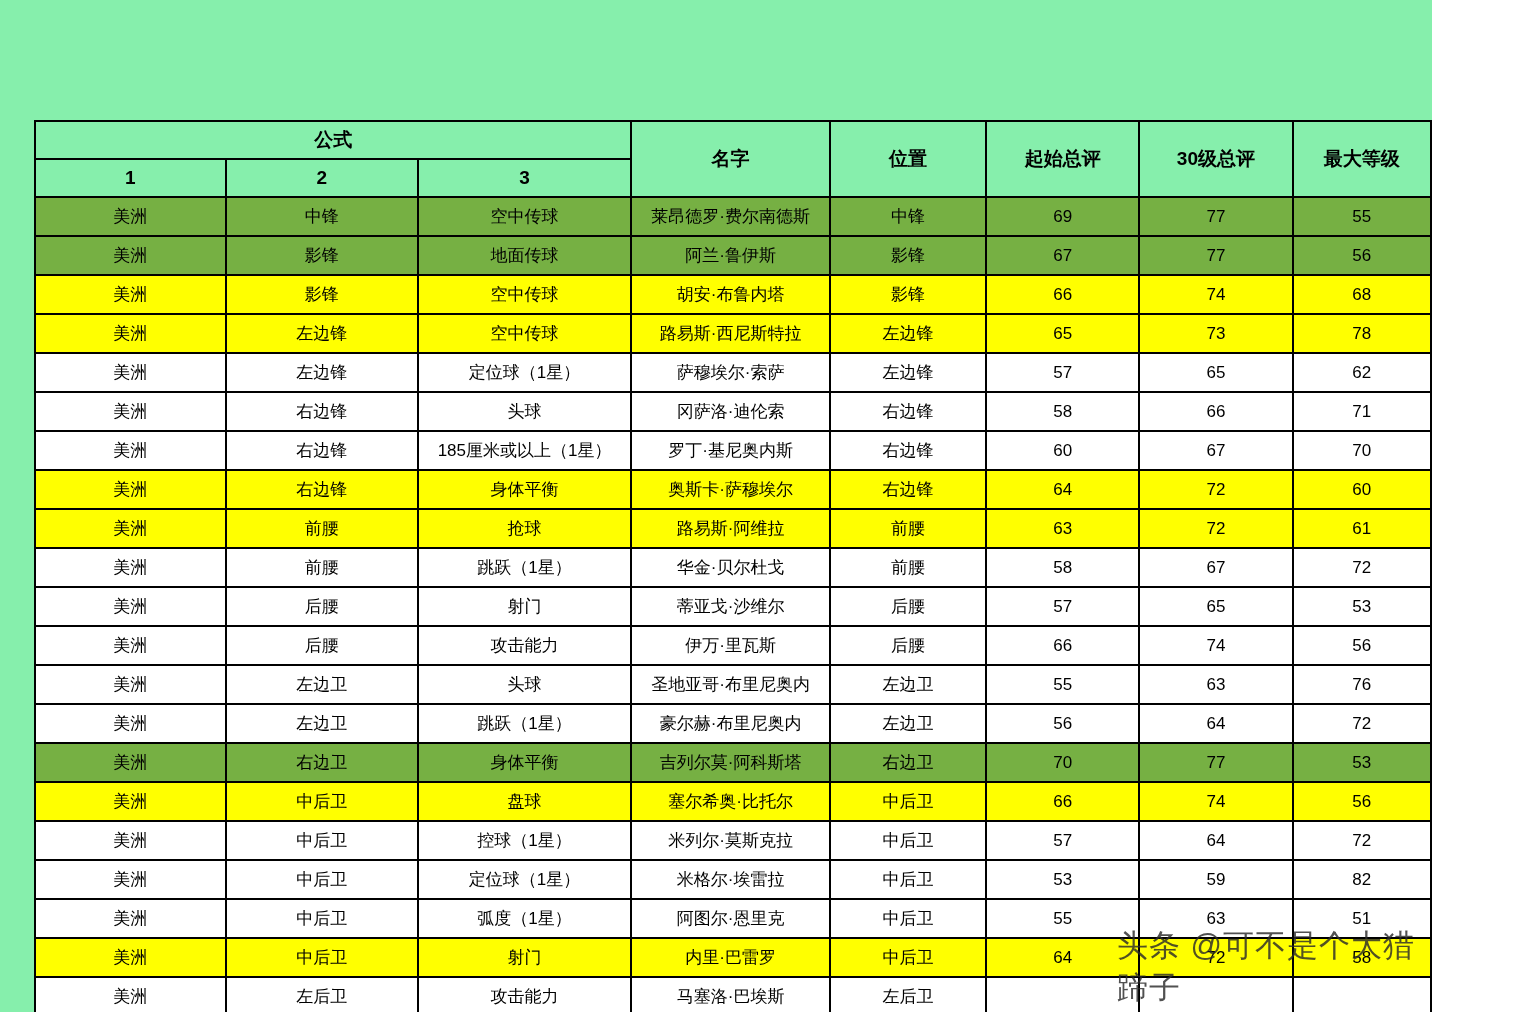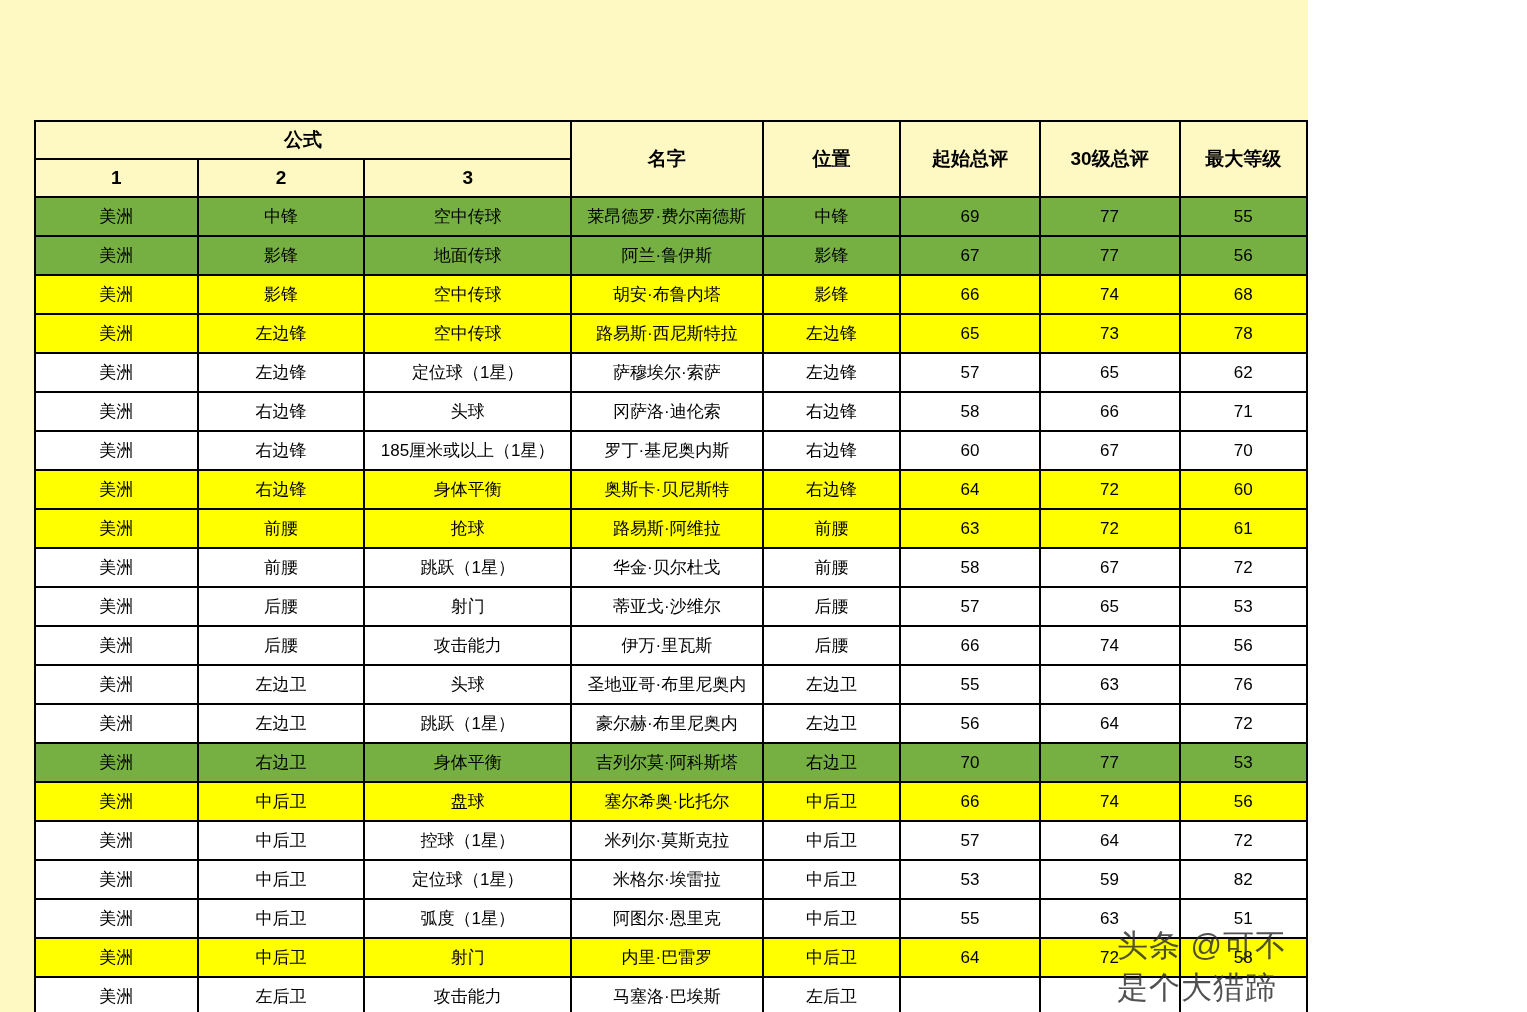--- a/index.html
+++ b/index.html
@@ -5,24 +5,24 @@
   html, body {
     margin: 0;
     padding: 0;
     background: #ffffff;
     width: 1527px;
     height: 1012px;
     font-family: "Liberation Sans", sans-serif;
   }
   #page {
     position: relative;
-    width: 1308px;
+    width: 1432px;
     height: 1012px;
     overflow: hidden;
-    background: #fef9c3;
+    background: #86efac;
   }
   table.sheet {
     position: absolute;
     left: 34px;
     top: 120px;
     border-collapse: collapse;
     table-layout: fixed;
   }
   table.sheet th, table.sheet td {
     border: 2px solid #000000;
@@ -160,21 +160,21 @@
           <td class="c3">罗丁·基尼奥内斯</td>
           <td class="c4">右边锋</td>
           <td class="c5">60</td>
           <td class="c6">67</td>
           <td class="c7">70</td>
         </tr>
         <tr class="data row-yellow">
           <td class="c0">美洲</td>
           <td class="c1">右边锋</td>
           <td class="c2">身体平衡</td>
-          <td class="c3">奥斯卡·贝尼斯特</td>
+          <td class="c3">奥斯卡·萨穆埃尔</td>
           <td class="c4">右边锋</td>
           <td class="c5">64</td>
           <td class="c6">72</td>
           <td class="c7">60</td>
         </tr>
         <tr class="data row-yellow">
           <td class="c0">美洲</td>
           <td class="c1">前腰</td>
           <td class="c2">抢球</td>
           <td class="c3">路易斯·阿维拉</td>

